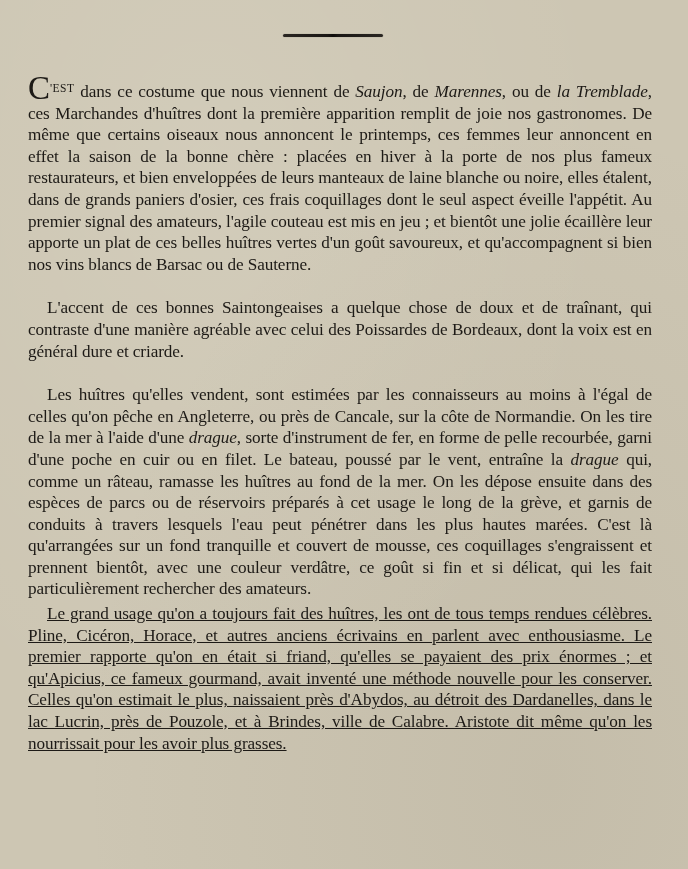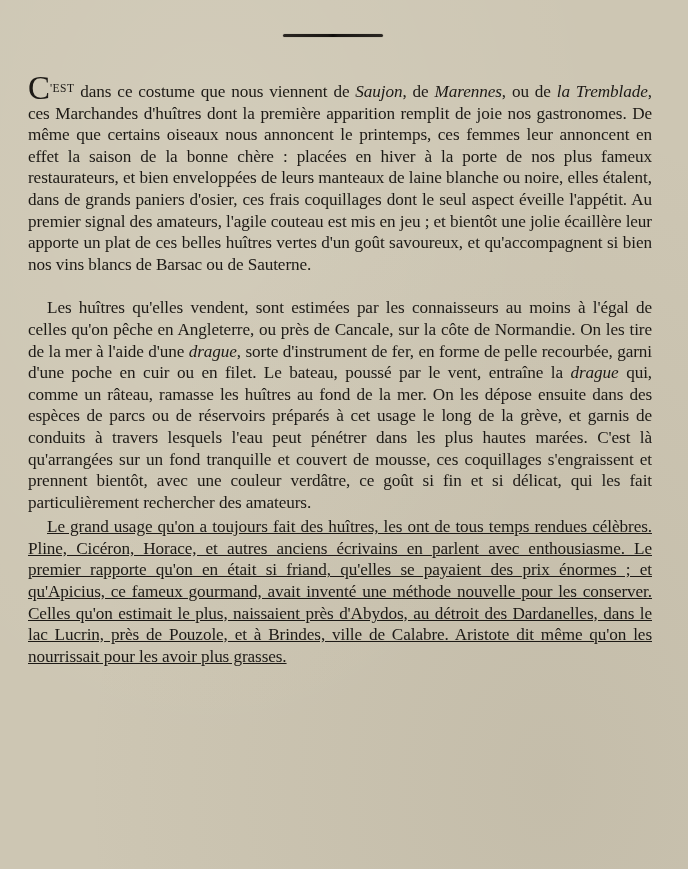--- a/index.html
+++ b/index.html
@@ -71,18 +71,19 @@
 <body>
 
 <div class="page">
   <div class="ornament-rule"></div>
 
   <div class="text-block">
     <p>
       <span class="drop-cap">C</span><span class="smallcaps">'EST</span><span> dans ce costume que nous viennent de </span><em>Saujon</em><span>, de </span><em>Marennes</em><span>, ou de </span><em>la Tremblade</em><span>, ces Marchandes d'huîtres dont la première apparition remplit de joie nos gastronomes. De même que certains oiseaux nous annoncent le printemps, ces femmes leur annoncent en effet la saison de la bonne chère : placées en hiver à la porte de nos plus fameux restaurateurs, et bien enveloppées de leurs manteaux de laine blanche ou noire, elles étalent, dans de grands paniers d'osier, ces frais coquillages dont le seul aspect éveille l'appétit. Au premier signal des amateurs, l'agile couteau est mis en jeu ; et bientôt une jolie écaillère leur apporte un plat de ces belles huîtres vertes d'un goût savoureux, et qu'accompagnent si bien nos vins blancs de Barsac ou de Sauterne.</span>
     </p>
 
+    <p class="indent gap-large">L'accent de ces bonnes Saintongeaises a quelque chose de doux et de traînant, qui contraste d'une manière agréable avec celui des Poissardes de Bordeaux, dont la voix est en général dure et criarde.</p>
 
     <p class="indent gap-large"><span>Les huîtres qu'elles vendent, sont estimées par les connaisseurs au moins à l'égal de celles qu'on pêche en Angleterre, ou près de Cancale, sur la côte de Normandie. On les tire de la mer à l'aide d'une </span><em>drague</em><span>, sorte d'instrument de fer, en forme de pelle recourbée, garni d'une poche en cuir ou en filet. Le bateau, poussé par le vent, entraîne la </span><em>drague</em><span> qui, comme un râteau, ramasse les huîtres au fond de la mer. On les dépose ensuite dans des espèces de parcs ou de réservoirs préparés à cet usage le long de la grève, et garnis de conduits à travers lesquels l'eau peut pénétrer dans les plus hautes marées. C'est là qu'arrangées sur un fond tranquille et couvert de mousse, ces coquillages s'engraissent et prennent bientôt, avec une couleur verdâtre, ce goût si fin et si délicat, qui les fait particulièrement rechercher des amateurs.</span></p>
 
     <p class="indent gap-small">Le grand usage qu'on a toujours fait des huîtres, les ont de tous temps rendues célèbres. Pline, Cicéron, Horace, et autres anciens écrivains en parlent avec enthousiasme. Le premier rapporte qu'on en était si friand, qu'elles se payaient des prix énormes ; et qu'Apicius, ce fameux gourmand, avait inventé une méthode nouvelle pour les conserver. Celles qu'on estimait le plus, naissaient près d'Abydos, au détroit des Dardanelles, dans le lac Lucrin, près de Pouzole, et à Brindes, ville de Calabre. Aristote dit même qu'on les nourrissait pour les avoir plus grasses.</p>
   </div>
 </div>
 
 </body></html>

